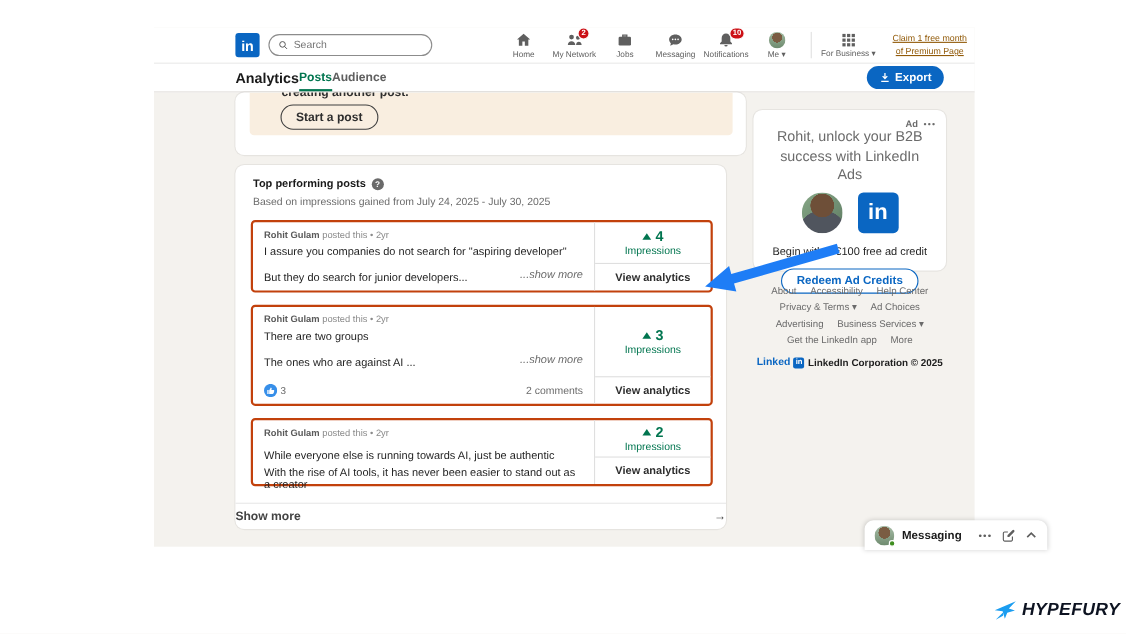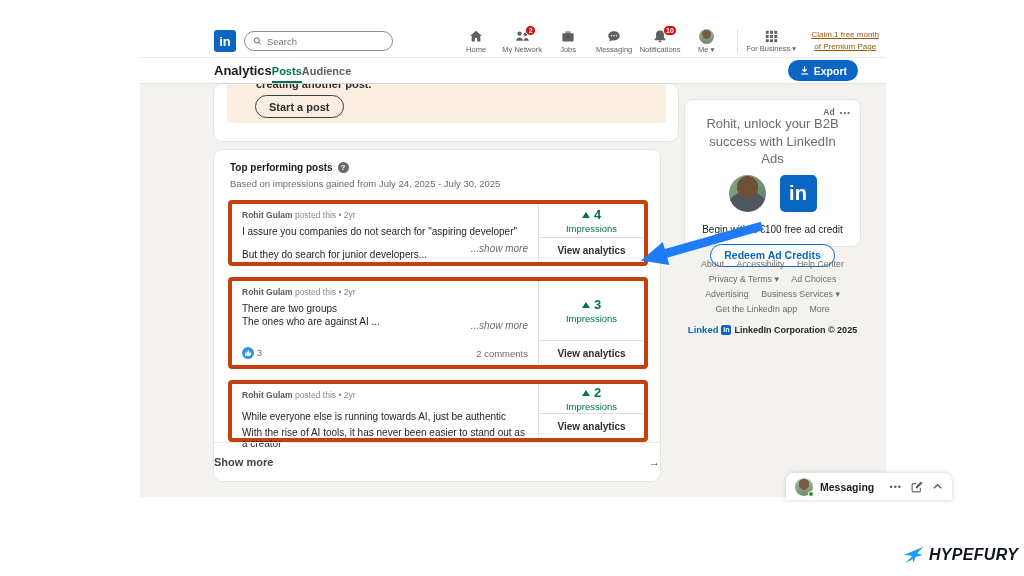--- a/index.html
+++ b/index.html
@@ -42,36 +42,36 @@
   .start-post-btn { position:absolute; left:28px; top:11px; height:23px; border:1px solid #3f3f3f; border-radius:13px; background:transparent; padding:0 13px; font-size:11px; font-weight:bold; color:#2e2e2e; font-family:"Liberation Sans",sans-serif; }
 
   
   .card2 { left:74px; top:125px; width:446px; height:331px; }
   .tp-header { position:absolute; top:12px; left:16px; right:16px; }
   .tp-title-row { display:flex; align-items:center; gap:5px; }
   .tp-title { font-size:10px; font-weight:bold; color:#1a1a1a; }
   .help-icon { width:11px; height:11px; border-radius:50%; background:#6a6a6a; color:#fff; font-size:7.5px; font-weight:bold; display:flex; align-items:center; justify-content:center; }
   .tp-subtitle { font-size:9.5px; color:#6b6b6b; margin-top:5px; }
   .rows { position:absolute; top:50px; left:14px; right:12px; }
-  .post-row { display:flex; border:4px solid #c2410c; border-radius:4px; background:#fff; margin-bottom:11px; }
+  .post-row { display:flex; border:2px solid #c2410c; border-radius:4px; background:#fff; margin-bottom:11px; }
   .post-left { flex:1; position:relative; padding:6px 10px; }
   .meta-line { font-size:8.5px; color:#8a8a8a; }
   .meta-line b { color:#5a5a5a; }
   .pline { font-size:10px; color:#1f1f1f; }
   .show-more { position:absolute; right:10px; font-size:10px; color:#6b6b6b;font-style:italic; }
   .react-line { position:absolute; left:10px; right:10px; bottom:6px; display:flex; align-items:center; }
   .react-count { font-size:9px; color:#6b6b6b; margin-left:3px; }
   .comments { margin-left:auto; font-size:9.5px; color:#6b6b6b; }
   .post-right { width:106px; border-left:1px solid #dfdfdf; display:flex; flex-direction:column; }
   .imp-block { flex:1; display:flex; flex-direction:column; align-items:center; justify-content:center; color:#01754f; }
   .imp-num { display:flex; align-items:center; gap:4px; font-size:13px; font-weight:bold; }
   .up-tri { width:0; height:0; border-left:4px solid transparent; border-right:4px solid transparent; border-bottom:6px solid #01754f; }
   .imp-label { font-size:9.5px; margin-top:1px; }
   .view-bar { height:25px; border-top:1px solid #dfdfdf; display:flex; align-items:center; justify-content:center; font-size:10px; font-weight:bold; color:#2e2e2e; }
-  .tp-footer { position:absolute; left:0; right:0; bottom:0; height:39px; border-top:1px solid #e8e8e8; display:flex; align-items:center; justify-content:space-between; font-size:11px; font-weight:bold; color:#444; gap:2px; }
+  .tp-footer { position:absolute; left:0; right:0; bottom:0; height:24px; border-top:1px solid #e8e8e8; display:flex; align-items:center; justify-content:space-between; font-size:11px; font-weight:bold; color:#444; gap:2px; }
 
   
   .ad-card { left:545px; top:75px; width:175px; height:146px; text-align:center; }
   .ad-top { position:absolute; top:7px; right:9px; font-size:8.5px; color:#6b6b6b; display:flex; gap:5px; align-items:center; }
   .ad-top b { font-weight:bold; }
   .ad-dots { letter-spacing:1px; font-size:8px; }
   .ad-title { padding:15px 16px 0; font-size:13px; color:#6b6b6b; line-height:1.35; }
   .ad-imgs { margin-top:7px; display:flex; align-items:center; justify-content:center; gap:14px; }
   .ad-avatar { width:37px; height:37px; border-radius:50%; background:radial-gradient(circle at 50% 32%, #6e4f38 0 34%, transparent 35%), radial-gradient(circle at 50% 105%, #50555e 0 52%, transparent 53%), linear-gradient(140deg,#87a887,#5d7a62); }
   .ad-li { width:37px; height:37px; background:#0a66c2; border-radius:5px; display:flex; align-items:center; justify-content:center; color:#fff; font-weight:bold; font-size:20px; }
@@ -246,21 +246,21 @@
               <div class="imp-label">Impressions</div>
             </div>
             <div class="view-bar">View analytics</div>
           </div>
         </div>
 
         <div class="post-row" style="height:92px">
           <div class="post-left">
             <div class="meta-line"><b>Rohit Gulam</b> <span>posted this • 2yr</span></div>
             <div class="pline" style="margin-top:6px">There are two groups</div>
-            <div class="pline" style="margin-top:2px">The ones who are against AI ...</div>
+            <div class="pline" style="margin-top:13px">The ones who are against AI ...</div>
             <span class="show-more" style="bottom:34px">...show more</span>
             <div class="react-line">
               <svg width="12" height="12" viewBox="0 0 12 12">
                   <circle cx="6" cy="6" r="6" fill="#378fe9"></circle>
                   <path fill="#fff" d="M3 5.6h1.2v3.5H3zM4.7 9.1V5.9l1.5-2.7c.6.1.9.5.8 1.1l-.3 1.2h1.9c.5 0 .8.4.7.9l-.5 1.9c-.1.4-.5.8-1 .8z"></path>
                 </svg>
               <span class="react-count">3</span>
               <span class="comments">2 comments</span>
             </div>
           </div>

